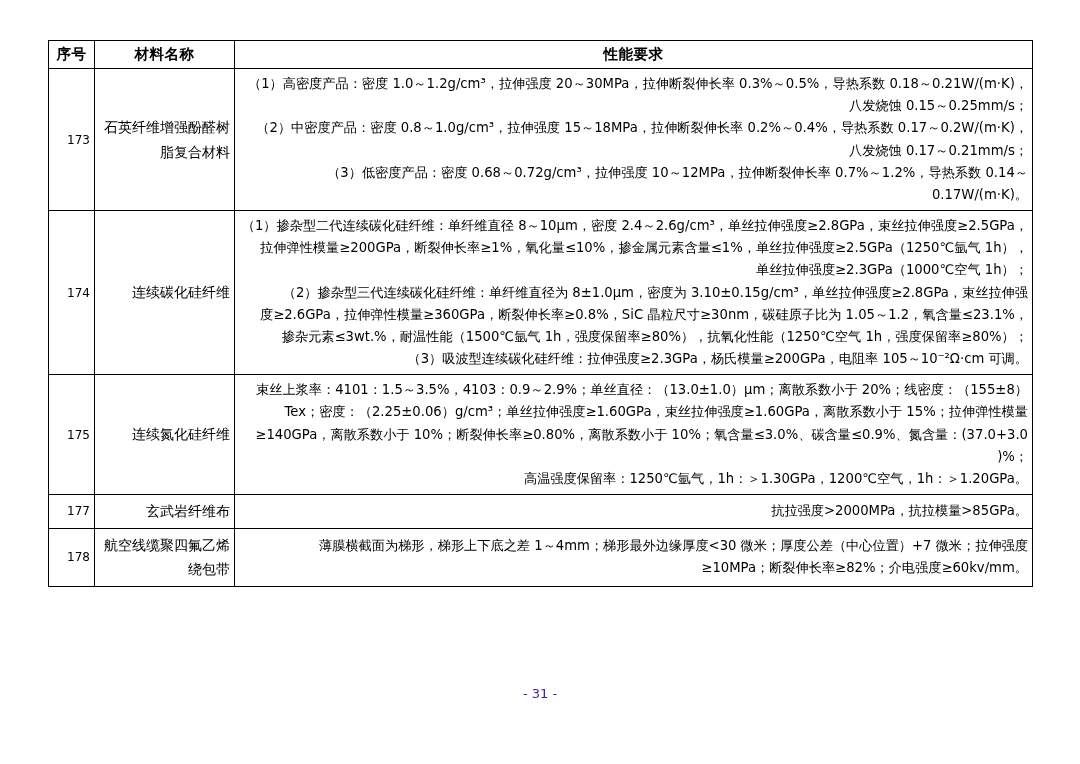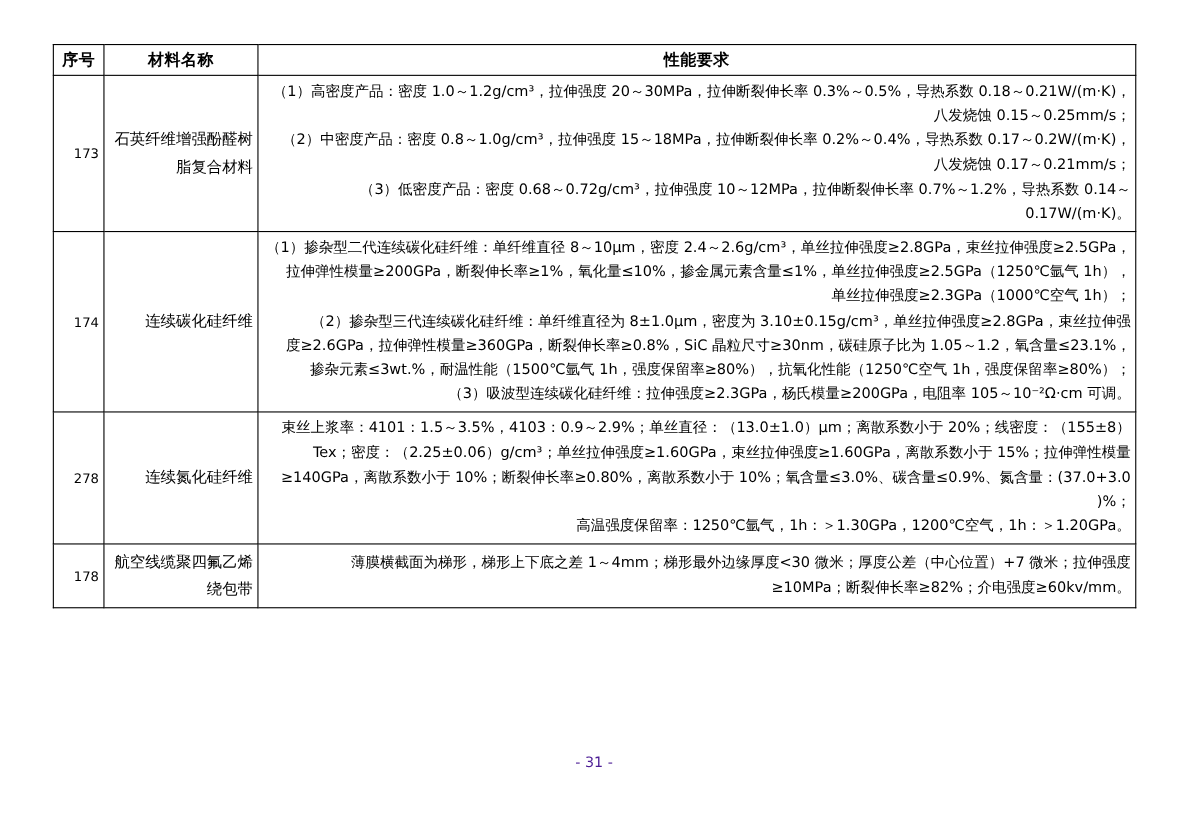--- a/index.html
+++ b/index.html
@@ -119,27 +119,34 @@
             <p>（1）掺杂型二代连续碳化硅纤维：单纤维直径 8～10μm，密度 2.4～2.6g/cm³，单丝拉伸强度≥2.8GPa，束丝拉伸强度≥2.5GPa，</p>
             <p>拉伸弹性模量≥200GPa，断裂伸长率≥1%，氧化量≤10%，掺金属元素含量≤1%，单丝拉伸强度≥2.5GPa（1250℃氩气 1h），</p>
             <p>单丝拉伸强度≥2.3GPa（1000℃空气 1h）；</p>
             <p>（2）掺杂型三代连续碳化硅纤维：单纤维直径为 8±1.0μm，密度为 3.10±0.15g/cm³，单丝拉伸强度≥2.8GPa，束丝拉伸强</p>
             <p>度≥2.6GPa，拉伸弹性模量≥360GPa，断裂伸长率≥0.8%，SiC 晶粒尺寸≥30nm，碳硅原子比为 1.05～1.2，氧含量≤23.1%，</p>
             <p>掺杂元素≤3wt.%，耐温性能（1500℃氩气 1h，强度保留率≥80%），抗氧化性能（1250℃空气 1h，强度保留率≥80%）；</p>
             <p>（3）吸波型连续碳化硅纤维：拉伸强度≥2.3GPa，杨氏模量≥200GPa，电阻率 105～10⁻²Ω·cm 可调。</p>
           </td>
         </tr>
         <tr>
-          <td class="no">278</td>
+          <td class="no">175</td>
           <td class="name">连续氮化硅纤维</td>
           <td class="req">
             <p>束丝上浆率：4101：1.5～3.5%，4103：0.9～2.9%；单丝直径：（13.0±1.0）μm；离散系数小于 20%；线密度：（155±8）</p>
             <p>Tex；密度：（2.25±0.06）g/cm³；单丝拉伸强度≥1.60GPa，束丝拉伸强度≥1.60GPa，离散系数小于 15%；拉伸弹性模量</p>
             <p>≥140GPa，离散系数小于 10%；断裂伸长率≥0.80%，离散系数小于 10%；氧含量≤3.0%、碳含量≤0.9%、氮含量：(37.0+3.0 )%；</p>
             <p>高温强度保留率：1250℃氩气，1h：＞1.30GPa，1200℃空气，1h：＞1.20GPa。</p>
+          </td>
+        </tr>
+        <tr>
+          <td class="no">177</td>
+          <td class="name">玄武岩纤维布</td>
+          <td class="req">
+            <p>抗拉强度&gt;2000MPa，抗拉模量&gt;85GPa。</p>
           </td>
         </tr>
         <tr>
           <td class="no">178</td>
           <td class="name">航空线缆聚四氟乙烯绕包带</td>
           <td class="req">
             <p>薄膜横截面为梯形，梯形上下底之差 1～4mm；梯形最外边缘厚度&lt;30 微米；厚度公差（中心位置）+7 微米；拉伸强度</p>
             <p>≥10MPa；断裂伸长率≥82%；介电强度≥60kv/mm。</p>
           </td>
         </tr>

